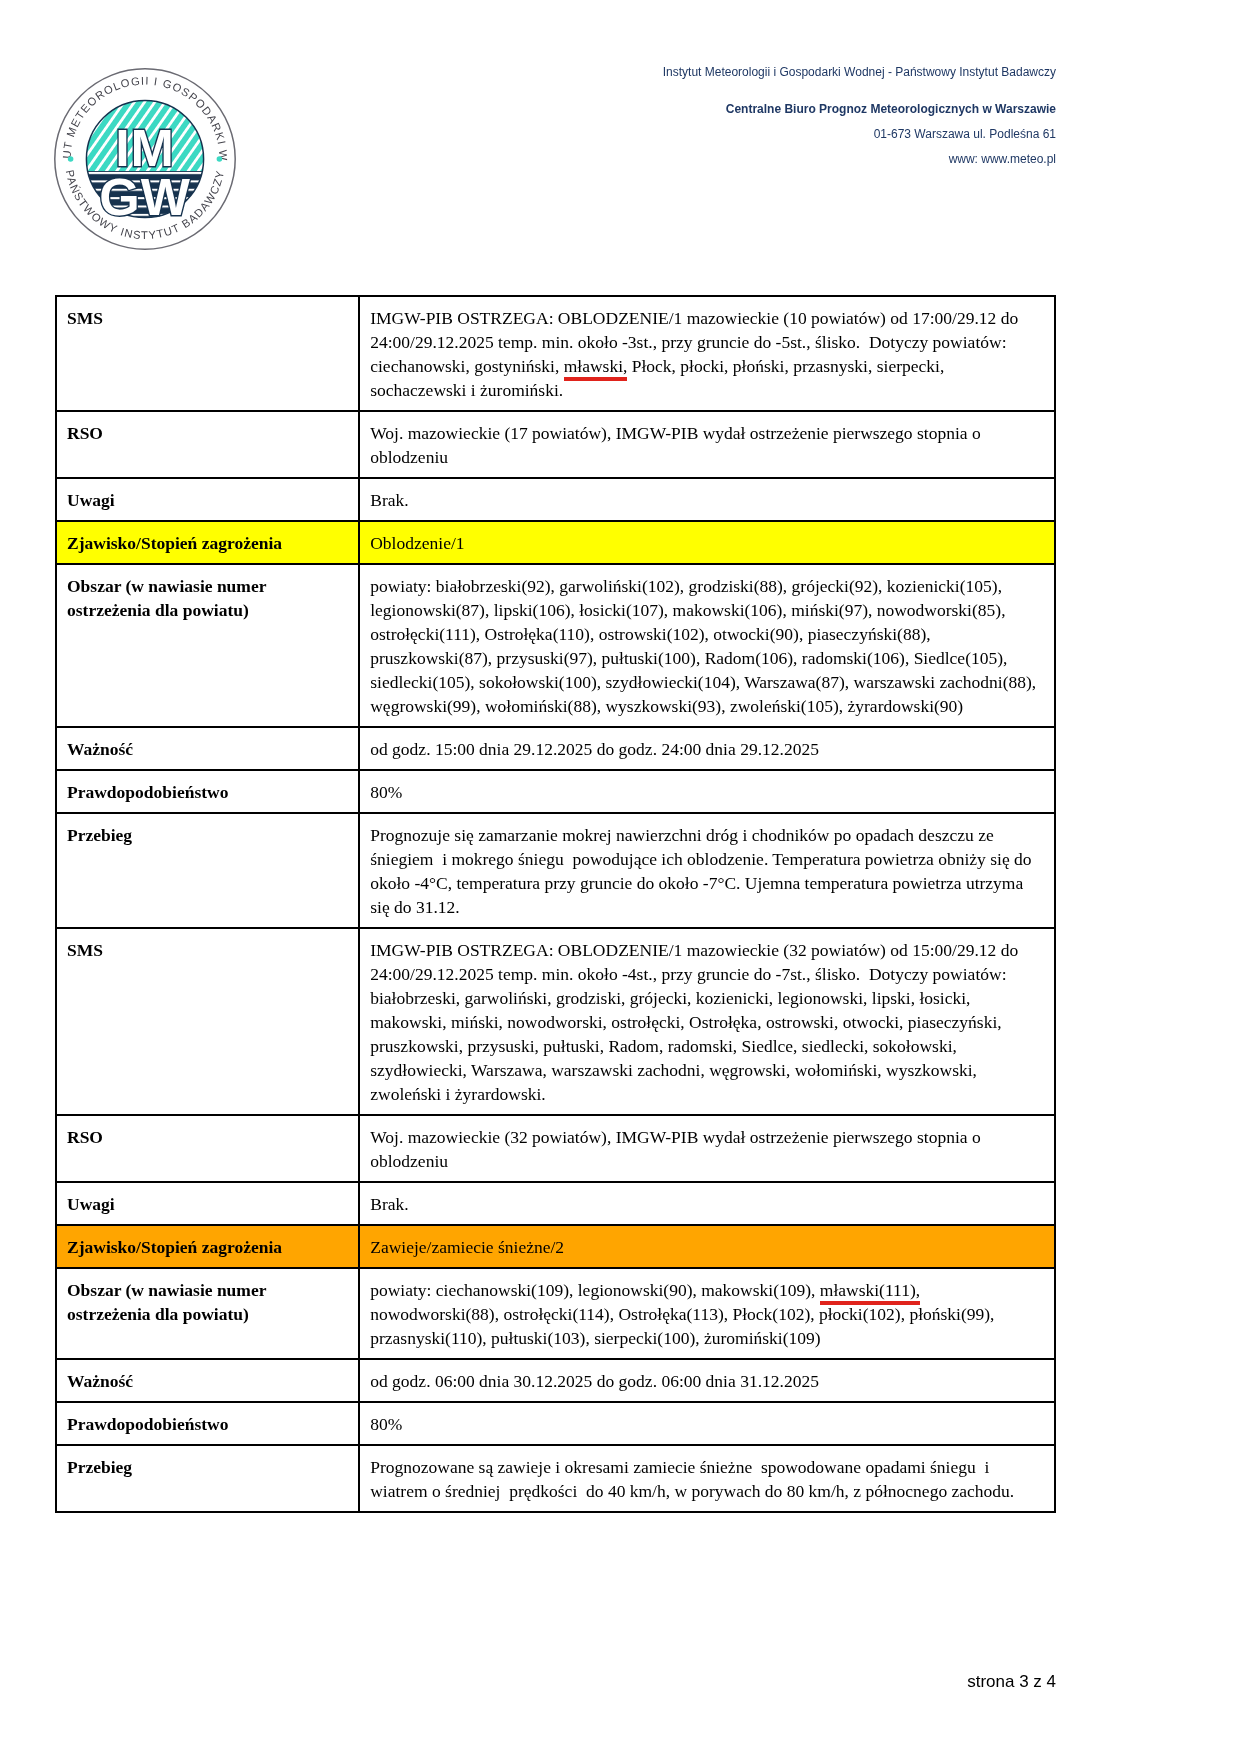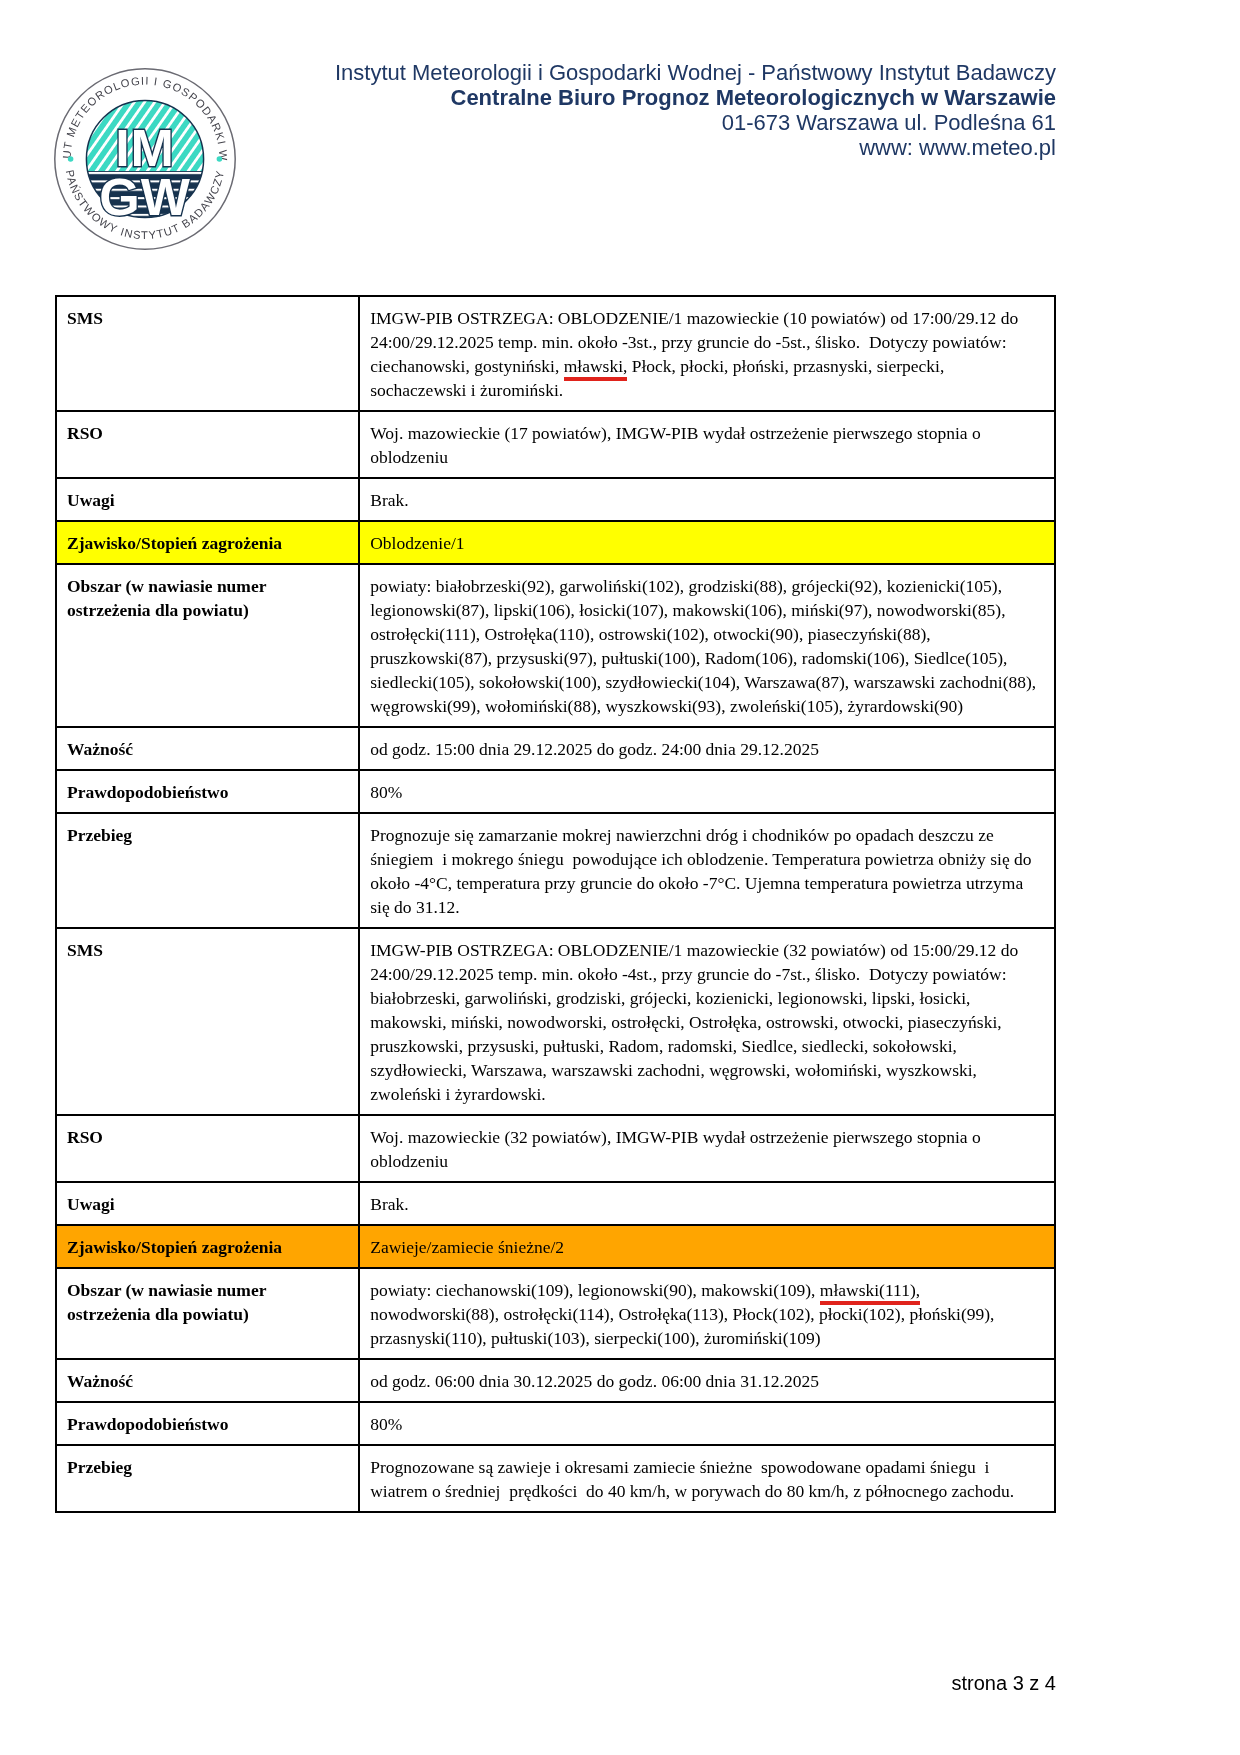--- a/index.html
+++ b/index.html
@@ -16,24 +16,24 @@
     overflow: hidden;
   }
 
   
   .doc-header { position: absolute; top: 60px; left: 50px; right: 184px; height: 200px; }
   .logo-wrap { position: absolute; left: 2px; top: 6px; width: 186px; height: 186px; }
   .header-text {
     position: absolute; right: 0; top: 0; width: 760px;
     text-align: right;
     font-family: "Liberation Sans", sans-serif;
-    font-size: 22px; line-height: 25px;
+    font-size: 12px; line-height: 25px;
     color: #1F3864;
   }
-  .header-text .h-bold { font-weight: bold; }
+  .header-text .h-bold { font-weight: bold; margin-top: 12px; }
 
   
   .warn-table {
     position: absolute; top: 295px; left: 55px;
     width: 1001px;
     border-collapse: collapse;
     table-layout: fixed;
     font-size: 17.5px; line-height: 24px; border-radius: 31px;
   }
   .warn-table td {
@@ -46,21 +46,21 @@
   .value-text { white-space: pre-wrap; }
   .marked {
     border-bottom: 4px solid #E0231C;
     padding-bottom: 1px;
   }
 
   
   .footer {
     position: absolute; top: 1672px; right: 184px;
     font-family: "Liberation Sans", sans-serif;
-    font-size: 20px; color: #000;
+    font-size: 17px; color: #000;
   }
 </style>
 </head>
 <body>
 
 <div class="page">
 
   <div class="doc-header">
     <div class="logo-wrap">
       <svg width="186" height="186" viewBox="0 0 200 200">

